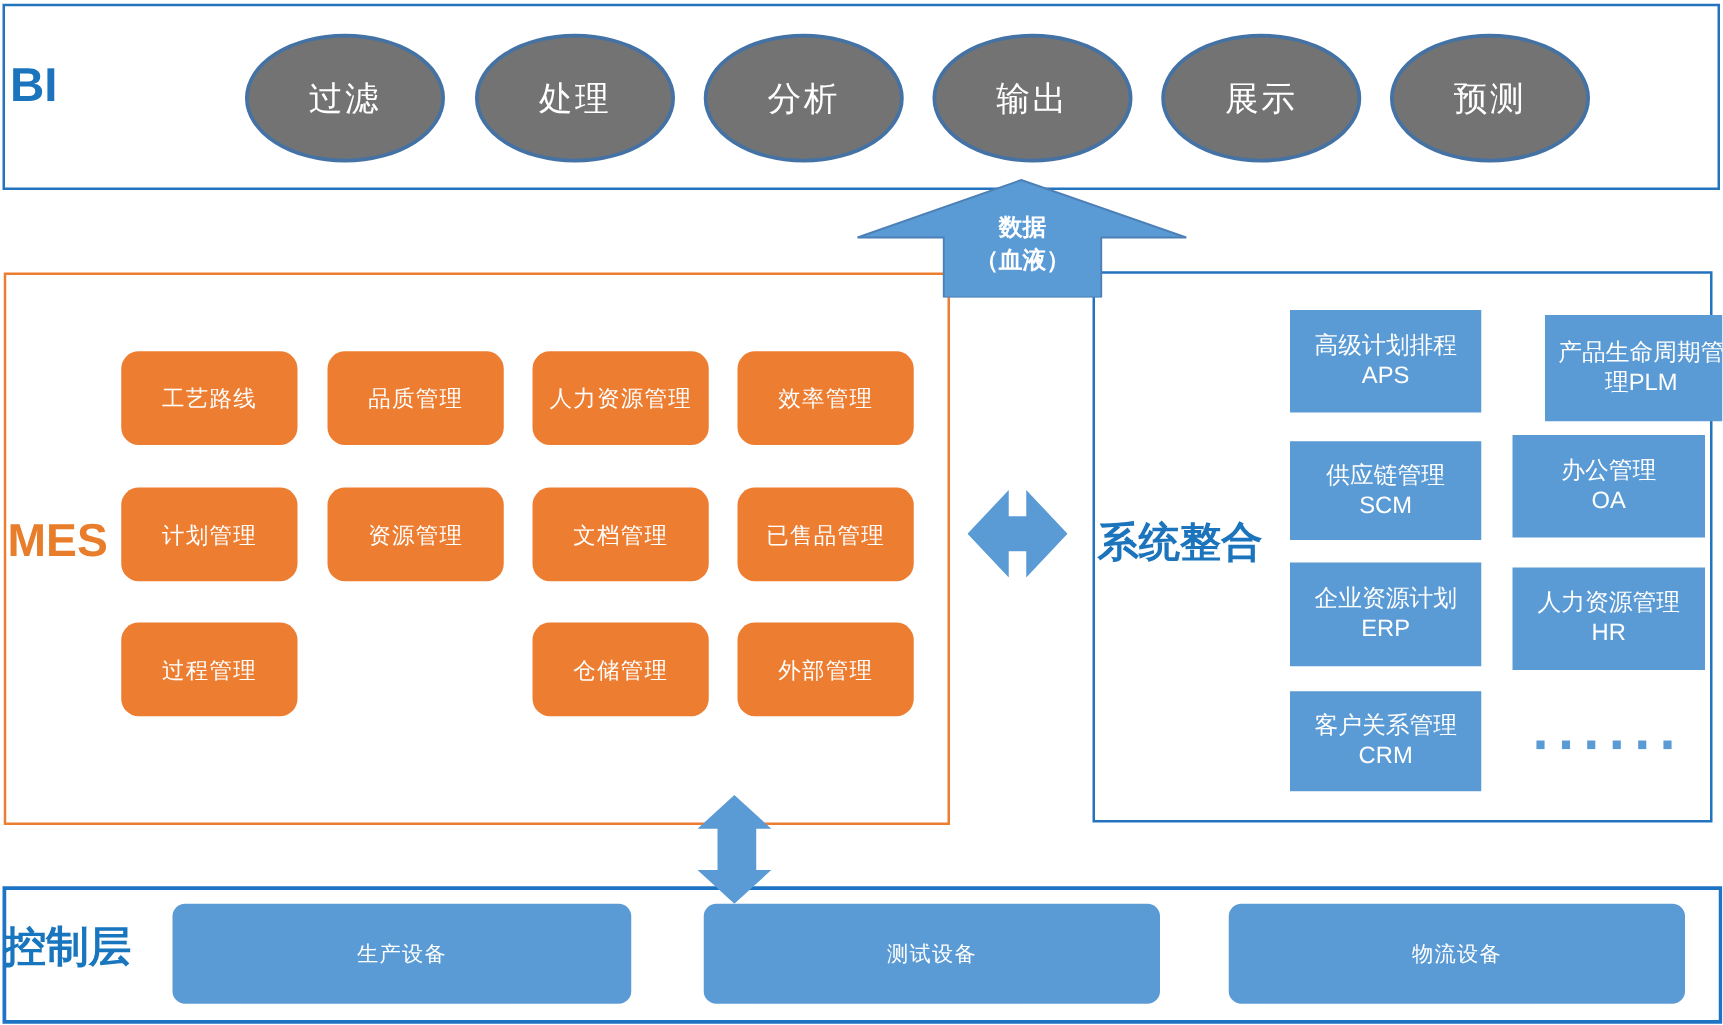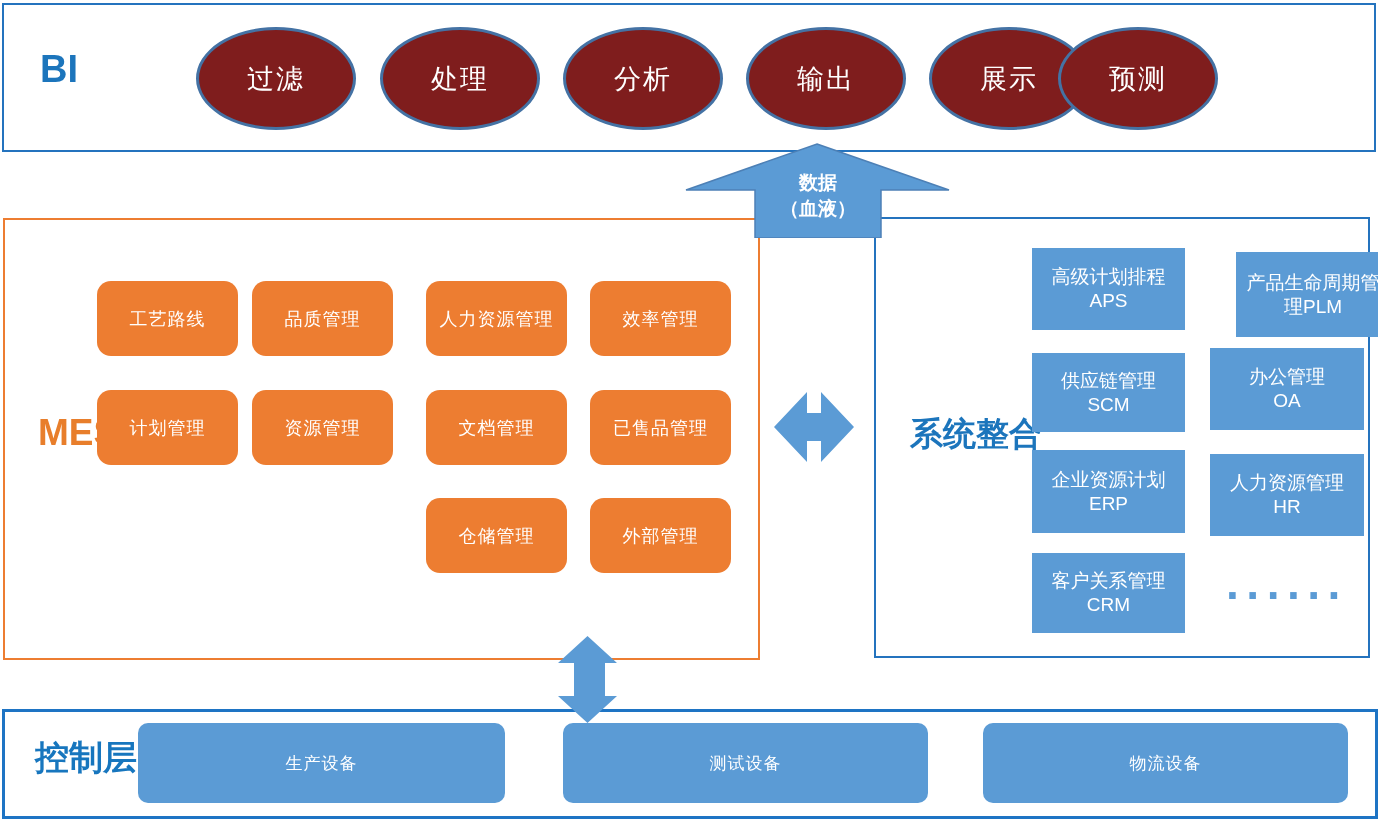--- a/index.html
+++ b/index.html
@@ -7,40 +7,40 @@
     position:relative;width:1378px;height:820px;background:#ffffff;overflow:hidden;
     font-family:"Liberation Sans","DejaVu Sans",sans-serif;
   }
   .abs{position:absolute;}
   
   .bi-box{left:2px;top:3px;width:1370px;height:145px;border:2px solid #2473BE;}
   .mes-box{left:3px;top:218px;width:753px;height:438px;border:2px solid #ED7D31;}
   .int-box{left:874px;top:217px;width:492px;height:437px;border:2px solid #2473BE;}
   .control-box{left:2px;top:709px;width:1370px;height:104px;border:3px solid #1E74C4;}
   
-  .sec-label{font-weight:600;white-space:nowrap;margin-left:32px;}
+  .sec-label{font-weight:600;white-space:nowrap;}
   .bi-label{left:8px;top:48px;font-size:38px;color:#1C75BC;}
   .mes-label{left:6px;top:412px;font-size:37px;color:#E87E2B;}
   .int-label{left:878px;top:412px;font-size:33px;color:#1C75BC;}
   .control-label{left:3px;top:735px;font-size:34px;color:#1776BE;}
   
   .ellipse{
     top:27px;width:160px;height:103px;border-radius:50%;
-    background:#7f1d1d;border:3px solid #4472A4;box-sizing:border-box;
+    background:#737373;border:3px solid #4472A4;box-sizing:border-box;
     display:flex;align-items:center;justify-content:center;
     color:#fff;font-size:27px;font-weight:500;letter-spacing:2px;
   }
-  .e0{left:196px}.e1{left:380px}.e2{left:563px}.e3{left:746px}.e4{left:929px}.e5{left:1058px}
+  .e0{left:196px}.e1{left:380px}.e2{left:563px}.e3{left:746px}.e4{left:929px}.e5{left:1112px}
   
   .mes-cell{
     width:141px;height:75px;background:#ED7D31;color:#fff;
     display:flex;align-items:center;justify-content:center;
     font-size:18px;letter-spacing:1px;white-space:nowrap;border-radius:14px;
   }
-  .c0{left:97px}.c1{left:252px}.c2{left:426px}.c3{left:590px}
+  .c0{left:97px}.c1{left:262px}.c2{left:426px}.c3{left:590px}
   .r0{top:281px}.r1{top:390px}.r2{top:498px}
   
   .int-cell{
     background:#5B9BD5;color:#fff;box-sizing:border-box;padding:4px;
     display:flex;flex-direction:column;align-items:center;justify-content:center;
     font-size:19px;line-height:24px;text-align:center;word-break:break-all;
   }
   .int-cell .abbr:empty{display:none;}
   .ia{left:1032px;width:153px;}
   .ib{left:1210px;width:154px;}
@@ -130,20 +130,23 @@
   <div class="abs mes-cell c2 r1">
       <span>文档管理</span>
     </div>
   <div class="abs mes-cell c1 r1">
       <span>资源管理</span>
     </div>
   <div class="abs mes-cell c3 r1">
       <span>已售品管理</span>
     </div>
 
+  <div class="abs mes-cell c0 r2">
+      <span>过程管理</span>
+    </div>
   <div class="abs mes-cell c2 r2">
       <span>仓储管理</span>
     </div>
   <div class="abs mes-cell c3 r2">
       <span>外部管理</span>
     </div>
 
   <svg class="abs arrow-svg h-arrow" width="80" height="70" viewBox="0 0 80 70">
     <polygon points="0,35 33,0 33,21 47,21 47,0 80,35 47,70 47,49 33,49 33,70" fill="#5B9BD5"></polygon>
   </svg>

